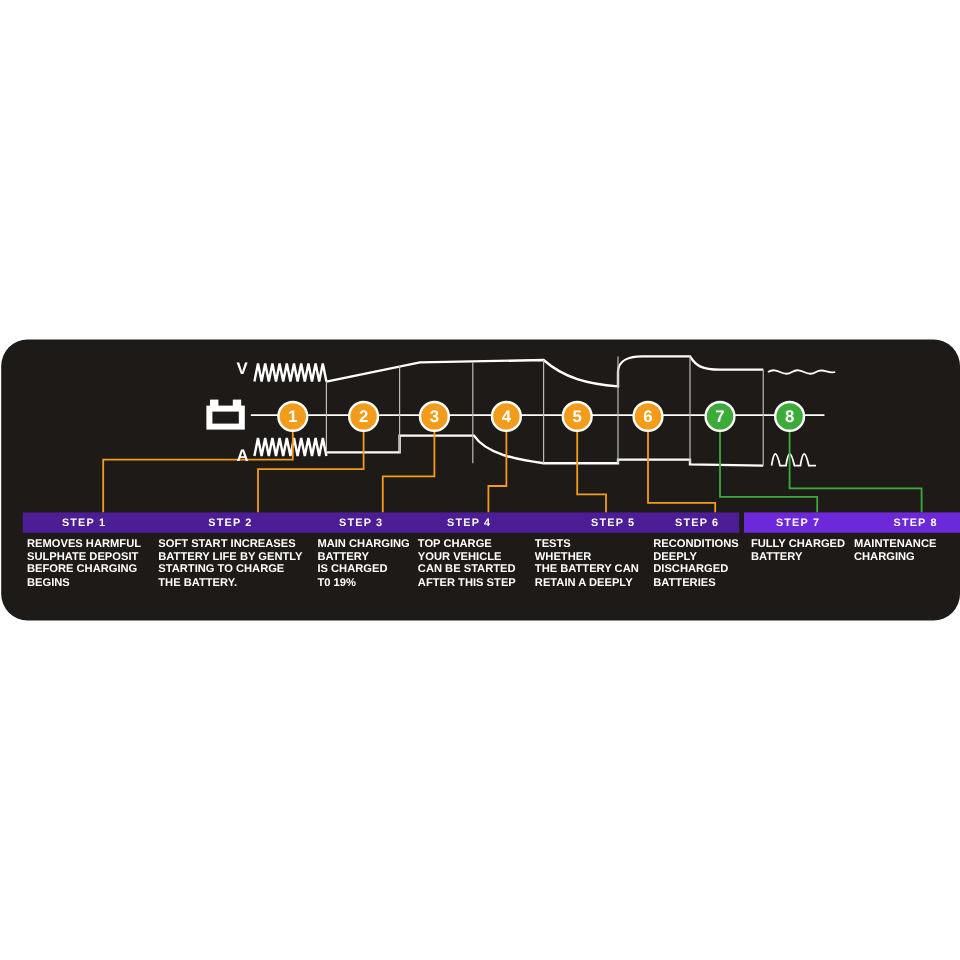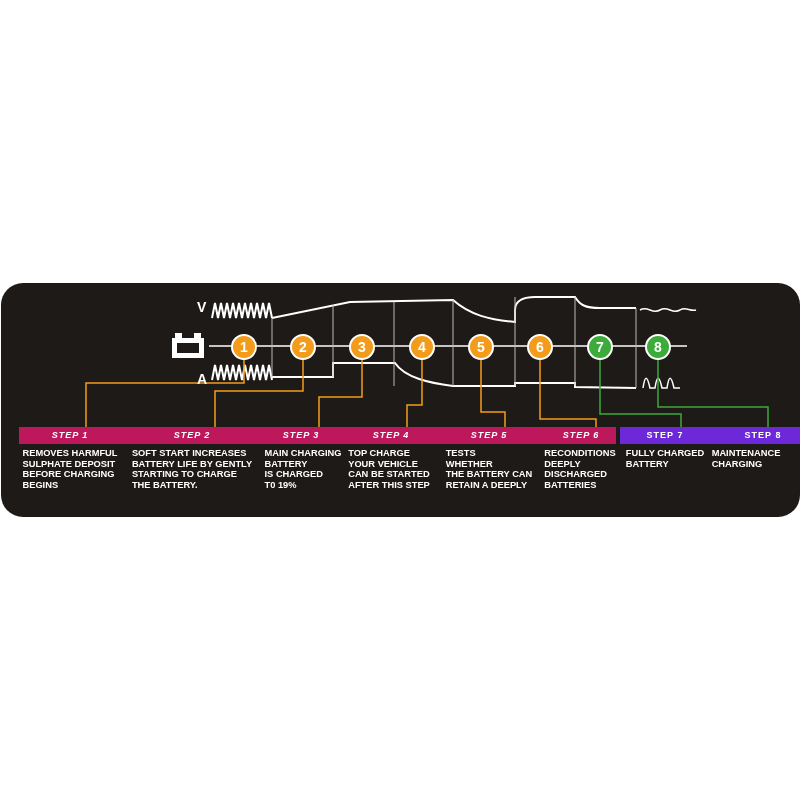--- a/index.html
+++ b/index.html
@@ -1,20 +1,20 @@
 <!DOCTYPE html>
 <html><head>
 <meta charset="utf-8">
 <style>
   html, body { margin:0; padding:0; background:#ffffff; }
   body { width:800px; height:800px; position:relative; overflow:hidden; font-family:"Liberation Sans", sans-serif; }
   .panel { position:absolute; left:1px; top:283px; width:799px; height:234px; background:#1e1a17; border-radius:22px; }
   svg.diagram { position:absolute; left:0; top:0; width:800px; height:800px; }
   .bar { position:absolute; top:427px; height:17px; color:#fff; font-weight:bold; font-size:9px; letter-spacing:1px; }
-  .bar.orange { left:19px; width:597px; background:#be185d;font-style:italic; }
+  .bar.orange { left:19px; width:597px; background:#4c1d95; }
   .bar.green { left:620px; width:193px; background:#6d28d9; }
   .step-label { position:absolute; top:3px; transform:translateX(-50%); white-space:nowrap; }
   .desc { position:absolute; top:448px; transform:translateX(-50%); color:#fff; font-weight:bold; font-size:9.3px; line-height:10.5px; text-align:left; white-space:pre; }
   .num { position:absolute; width:22px; height:22px; border-radius:50%; border:2px solid #fff; color:#fff; font-weight:bold; font-size:14px; line-height:22px; text-align:center; transform:translate(-50%,-50%); top:347px; }
   .num.orange { background:#f39c1c; }
   .num.green { background:#3cab3a; }
   .axis-label { position:absolute; color:#fff; font-weight:bold; font-size:14px; }
 </style>
 </head>
 <body>
@@ -77,21 +77,21 @@
 <div class="num orange" style="left:481px;">5</div>
 <div class="num orange" style="left:540px;">6</div>
 <div class="num green" style="left:600px;">7</div>
 <div class="num green" style="left:658px;">8</div>
 
 <div class="bar orange">
   <span class="step-label" style="left:51px;">STEP 1</span>
   <span class="step-label" style="left:173px;">STEP 2</span>
   <span class="step-label" style="left:282px;">STEP 3</span>
   <span class="step-label" style="left:372px;text-align:right;">STEP 4</span>
-  <span class="step-label" style="left:470px;">STEP 5</span>
+  <span class="step-label" style="left:492px;">STEP 5</span>
   <span class="step-label" style="left:562px;">STEP 6</span>
 </div>
 <div class="bar green">
   <span class="step-label" style="left:45px;">STEP 7</span>
   <span class="step-label" style="left:135px;padding-left:16px;">STEP 8</span>
 </div>
 
 <div class="desc" style="left:70px;">REMOVES HARMFUL
 SULPHATE DEPOSIT
 BEFORE CHARGING

